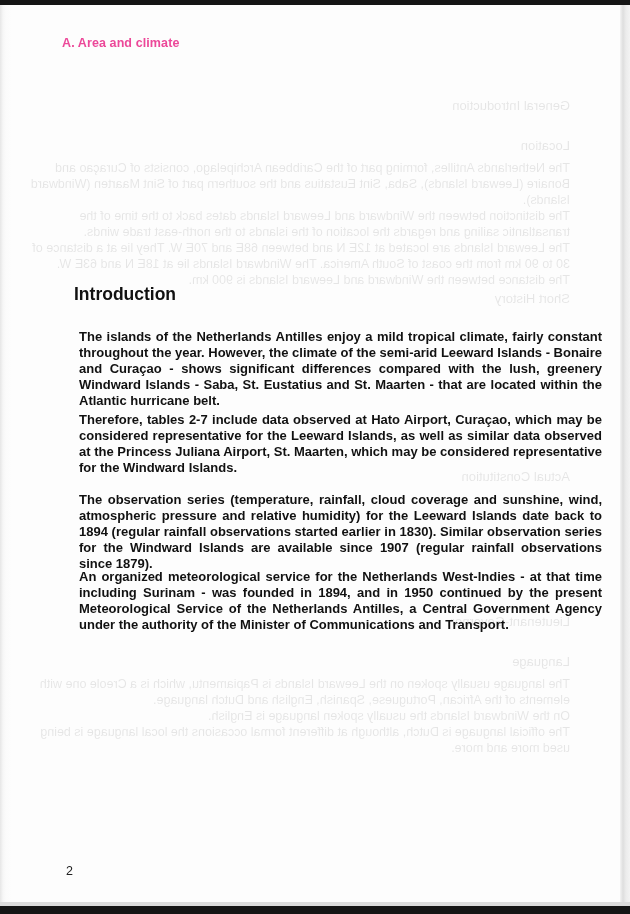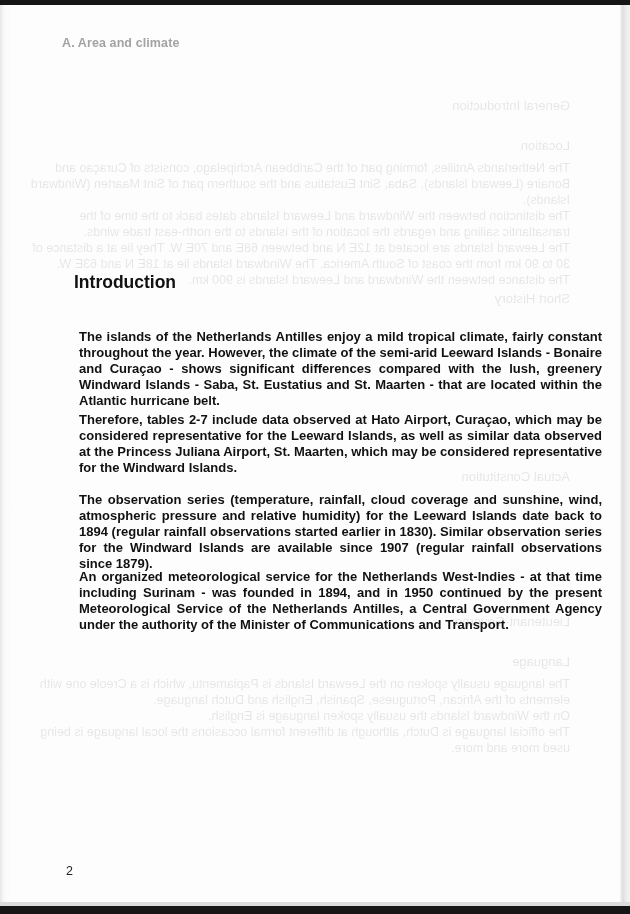--- a/index.html
+++ b/index.html
@@ -61,26 +61,26 @@
       line-height: 16px;
       white-space: pre;
       pointer-events: none;
     }
     .bleed.h { font-size: 13px; }
     .section-header {
       position: absolute;
       left: 62px; top: 36px;
       font-size: 12.5px;
       font-weight: bold;
-      color: #a3a3a3;
+      color: #ec4899;
       letter-spacing: 0.1px;
     }
     .intro-heading {
       position: absolute;
-      left: 74px; top: 272px;
+      left: 74px; top: 284px;
       font-size: 17.5px;
       font-weight: bold;
       color: #111;
     }
     .para {
       position: absolute;
       left: 79px;
       width: 523px;
       font-size: 13px;
       line-height: 16px;

